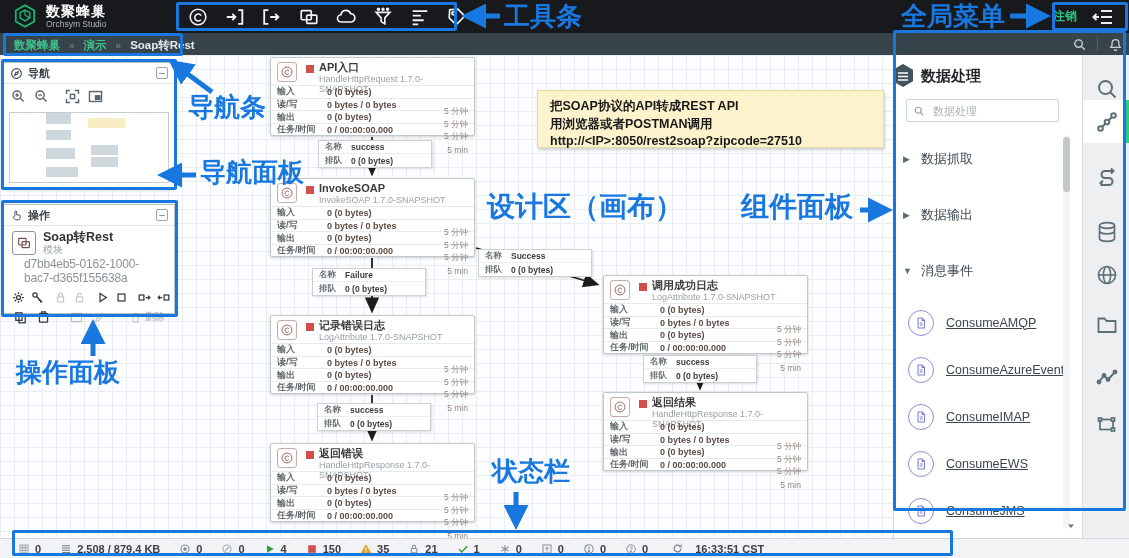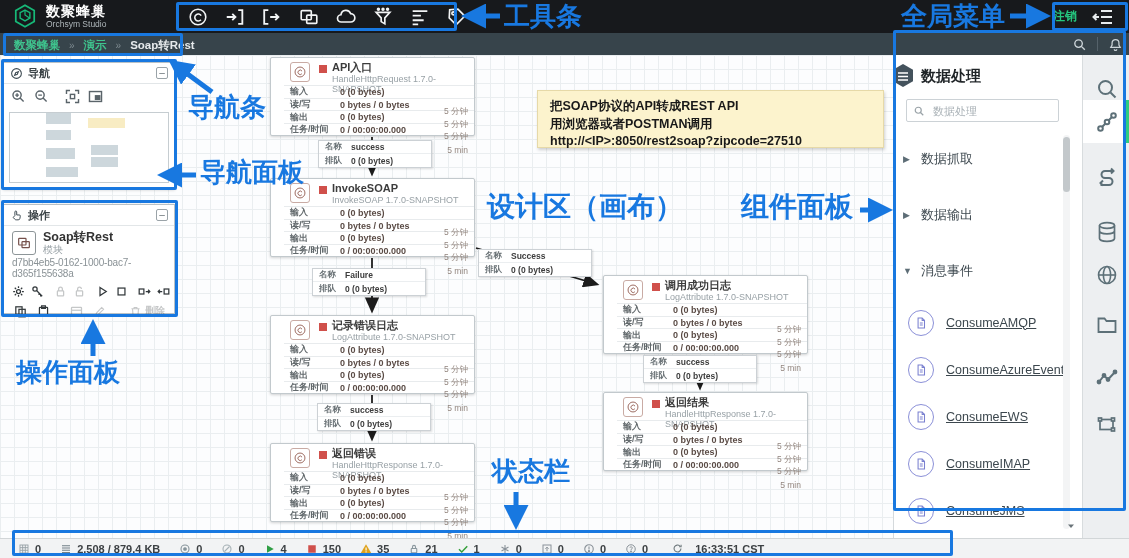--- a/index.html
+++ b/index.html
@@ -31,21 +31,21 @@
   
   .canvas{position:absolute;left:0;top:55px;width:893px;height:483px;background-color:#fcfdfe;
     background-image:linear-gradient(to right,#eaeef0 1px,transparent 1px),linear-gradient(to bottom,#eaeef0 1px,transparent 1px);
     background-size:14px 14px;}
   .conn-svg{position:absolute;left:0;top:0;pointer-events:none;}
 
   .note{position:absolute;left:537px;top:35px;width:347px;height:58px;background:#fcf3cd;border:1px solid #e6d9a8;
     box-shadow:1px 2px 3px rgba(0,0,0,.18);padding:7px 12px;font-size:12.5px;font-weight:bold;color:#191919;line-height:1.4;}
 
   .proc{position:absolute;width:205px;height:79px;background:#fff;border:1px solid #c2c9cd;border-radius:2px;
-    box-shadow:0 1px 3px rgba(0,0,0,.18);cursor:pointer;padding-left:13px;}
+    box-shadow:0 1px 3px rgba(0,0,0,.18);cursor:pointer;}
   .proc-head{display:flex;align-items:flex-start;padding:4px 6px 3px 6px;height:27px;}
   .proc-iconbox{width:20px;height:20px;border:1px solid #c9aba4;border-radius:3px;color:#9c6a60;display:grid;place-items:center;flex:none;}
   .proc-iconbox svg{width:14px;height:14px;}
   .proc-status{width:8px;height:8px;background:#d0504b;margin:3px 5px 0 9px;flex:none;}
   .proc-name{font-size:11px;font-weight:bold;color:#3c3c3c;line-height:11px;}
   .proc-type{font-size:9px;color:#98a1a6;line-height:10px;margin-top:1px;}
   .proc-row{display:flex;align-items:center;border-top:1px solid #e8ebed;padding:0 6px;height:12.7px;font-size:9px;}
   .proc-row .lbl{width:50px;font-weight:bold;color:#62696c;flex:none;}
   .proc-row .val{flex:1;font-weight:bold;color:#5a4b45;}
   .proc-row .dur{color:#93867f;font-size:8.5px;margin-top:40px;}
@@ -70,21 +70,21 @@
   .mm-rect{position:absolute;background:#cdd7dc;}
   .mm-rect.y{background:#f8ecc3;}
 
   
   .op-panel{left:3px;top:204px;width:172px;height:110px;}
   .op-sel{display:flex;align-items:center;gap:7px;padding:5px 8px 1px 8px;}
   .op-selicon{width:24px;height:24px;border:1px solid #8d9598;border-radius:3px;color:#75504b;display:grid;place-items:center;}
   .op-selicon svg{width:16px;height:16px;}
   .op-selname{font-size:12.5px;font-weight:bold;color:#333;line-height:13px;}
   .op-seltype{font-size:10px;color:#97a0a5;line-height:11px;}
-  .op-id{padding:1px 8px 2px 8px;font-size:10px;letter-spacing:-.2px;color:#8a9296;}
+  .op-id{padding:1px 8px 2px 8px;font-size:12px;letter-spacing:-.2px;color:#8a9296;margin-left:12px;}
   .op-row{display:flex;align-items:center;gap:4px;padding:1px 7px;}
   .op-btn{width:19px;height:18px;color:#33393c;display:grid;place-items:center;cursor:pointer;}
   .op-btn svg{width:15px;height:15px;}
   .op-btn.dis{opacity:.28;}
   .op-del{display:flex;align-items:center;gap:3px;font-size:10px;color:#33393c;font-weight:bold;margin-left:6px;}
   .op-gap{width:6px;}
 
   
   .right-panel{position:absolute;left:893px;top:55px;width:189px;height:483px;background:#fff;border-left:1px solid #d4d9dc;}
   .rp-head{position:absolute;left:0;top:8px;display:flex;align-items:center;gap:6px;}
@@ -695,30 +695,30 @@
           </span>
                     <span class="item-label">ConsumeAzureEventHub</span>
         </div>
         <div class="item-row">
           <span class="item-icon">
             <svg viewBox="0 0 24 24" fill="none" stroke="currentColor" stroke-width="1.8">
               <path d="M7 3.5h7l4 4V20.5H7z"></path>
               <path d="M14 3.5v4h4M10 12h5M10 15.5h5"></path>
             </svg>
           </span>
-                    <span class="item-label">ConsumeEWS</span>
+                    <span class="item-label">ConsumeIMAP</span>
         </div>
         <div class="item-row">
           <span class="item-icon">
             <svg viewBox="0 0 24 24" fill="none" stroke="currentColor" stroke-width="1.8">
               <path d="M7 3.5h7l4 4V20.5H7z"></path>
               <path d="M14 3.5v4h4M10 12h5M10 15.5h5"></path>
             </svg>
           </span>
-                    <span class="item-label">ConsumeIMAP</span>
+                    <span class="item-label">ConsumeEWS</span>
         </div>
         <div class="item-row">
           <span class="item-icon">
             <svg viewBox="0 0 24 24" fill="none" stroke="currentColor" stroke-width="1.8">
               <path d="M7 3.5h7l4 4V20.5H7z"></path>
               <path d="M14 3.5v4h4M10 12h5M10 15.5h5"></path>
             </svg>
           </span>
                     <span class="item-label">ConsumeJMS</span>
         </div>

